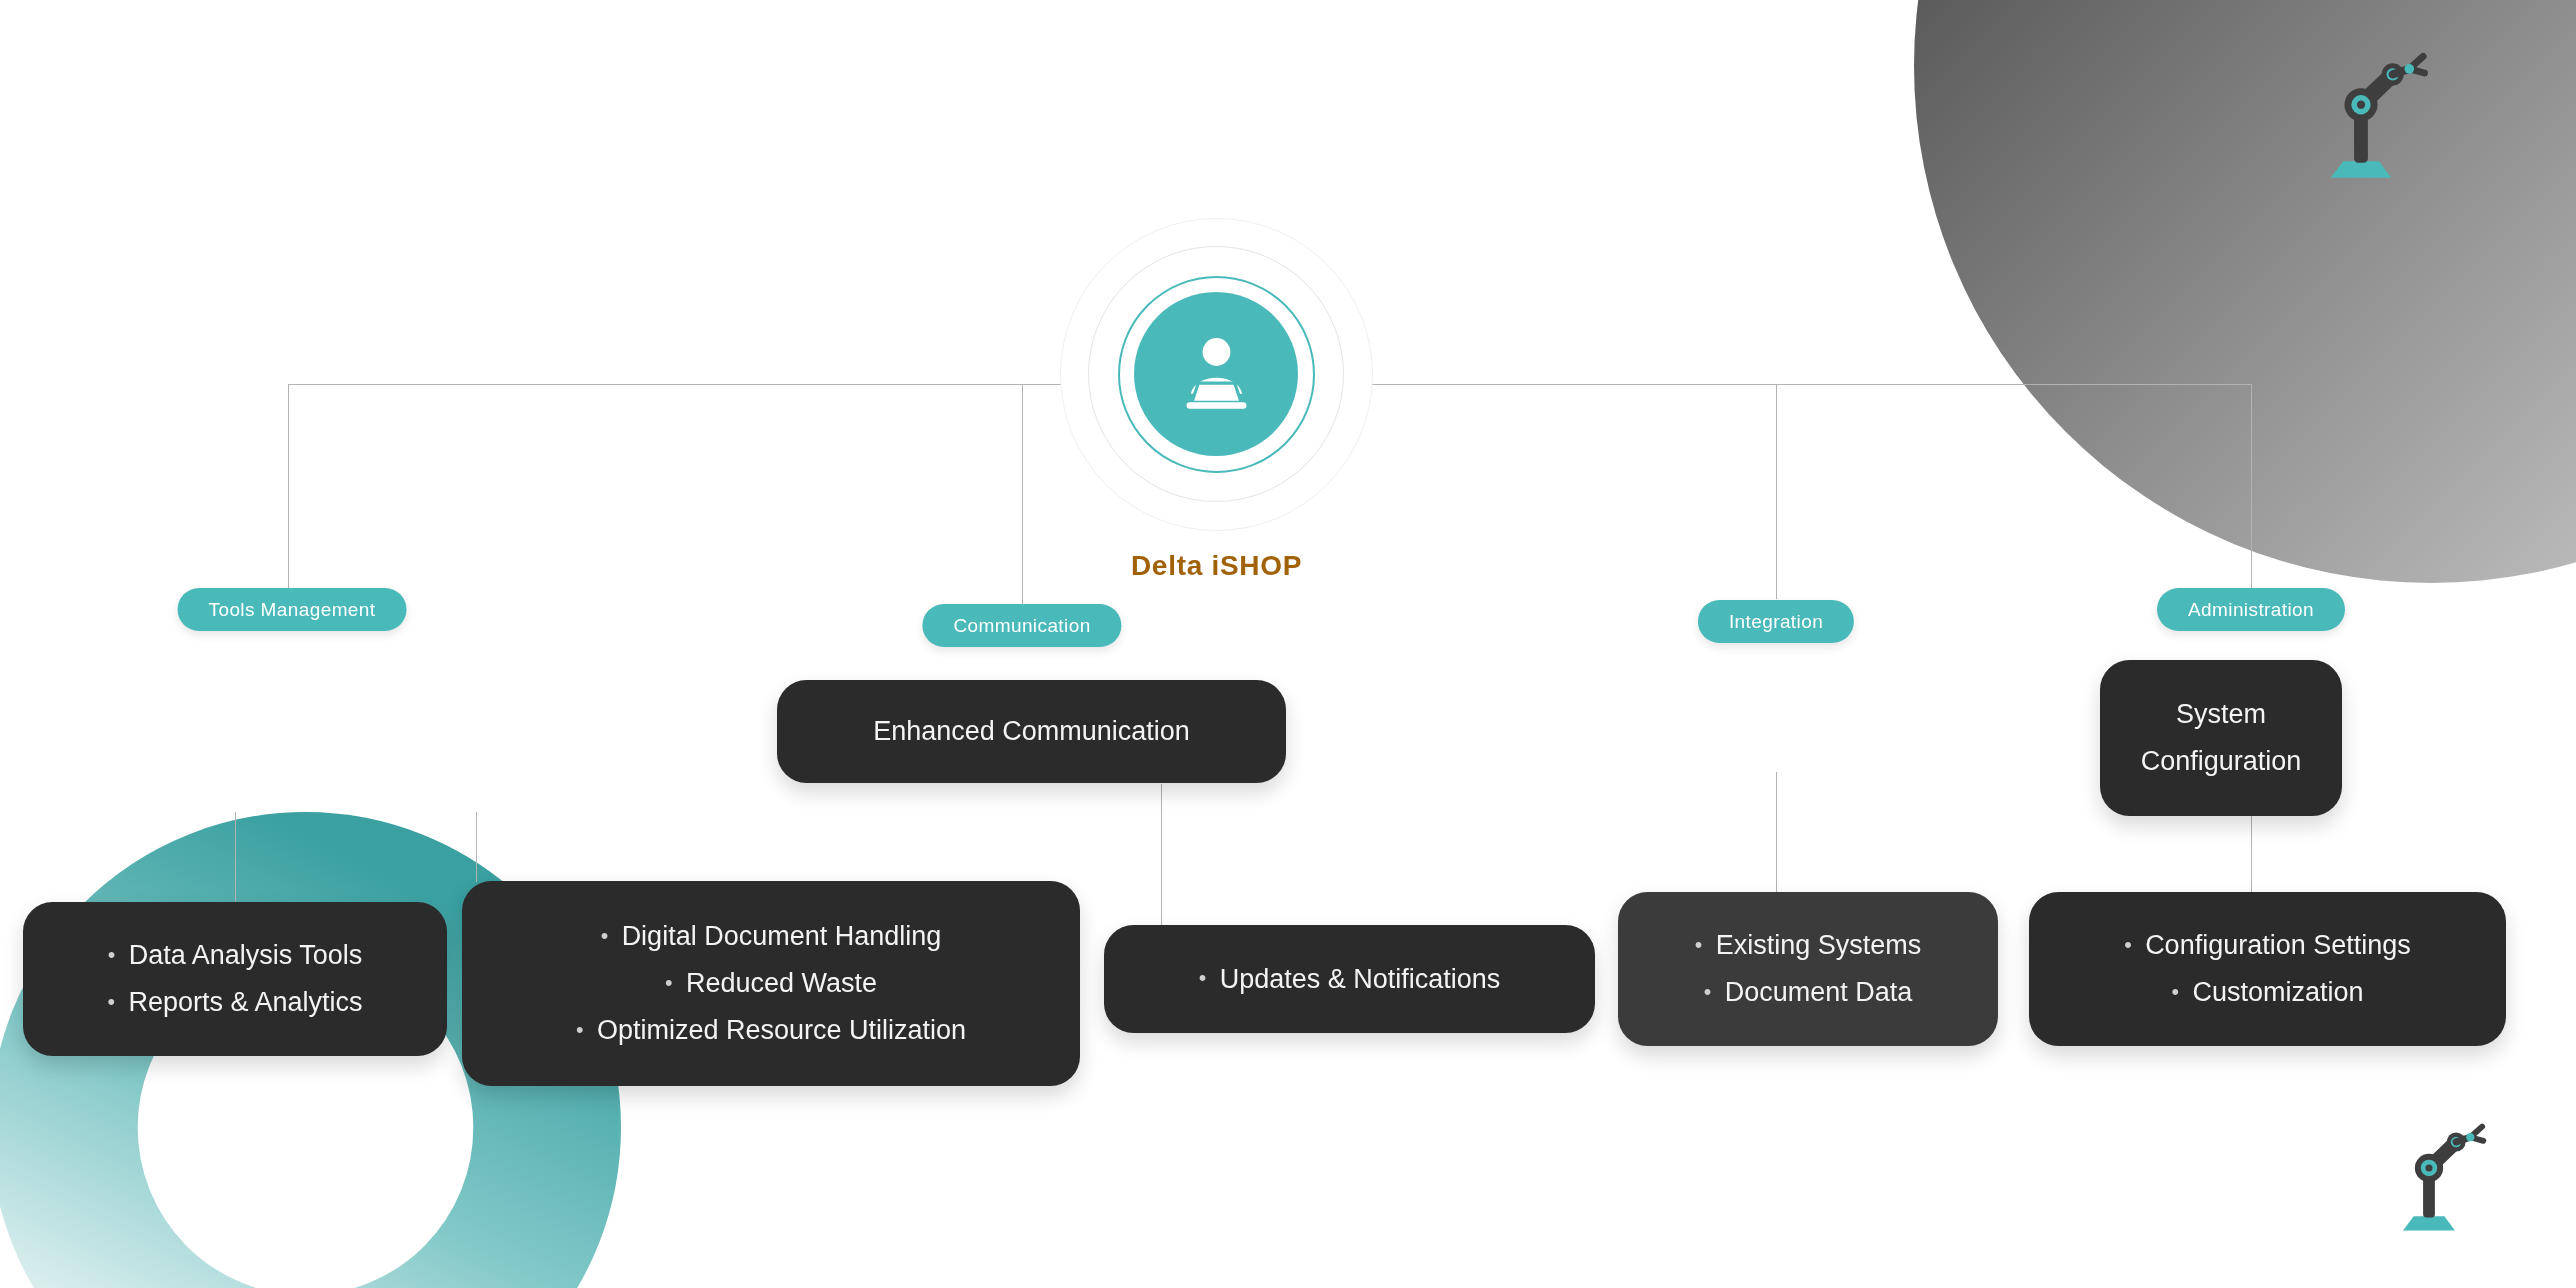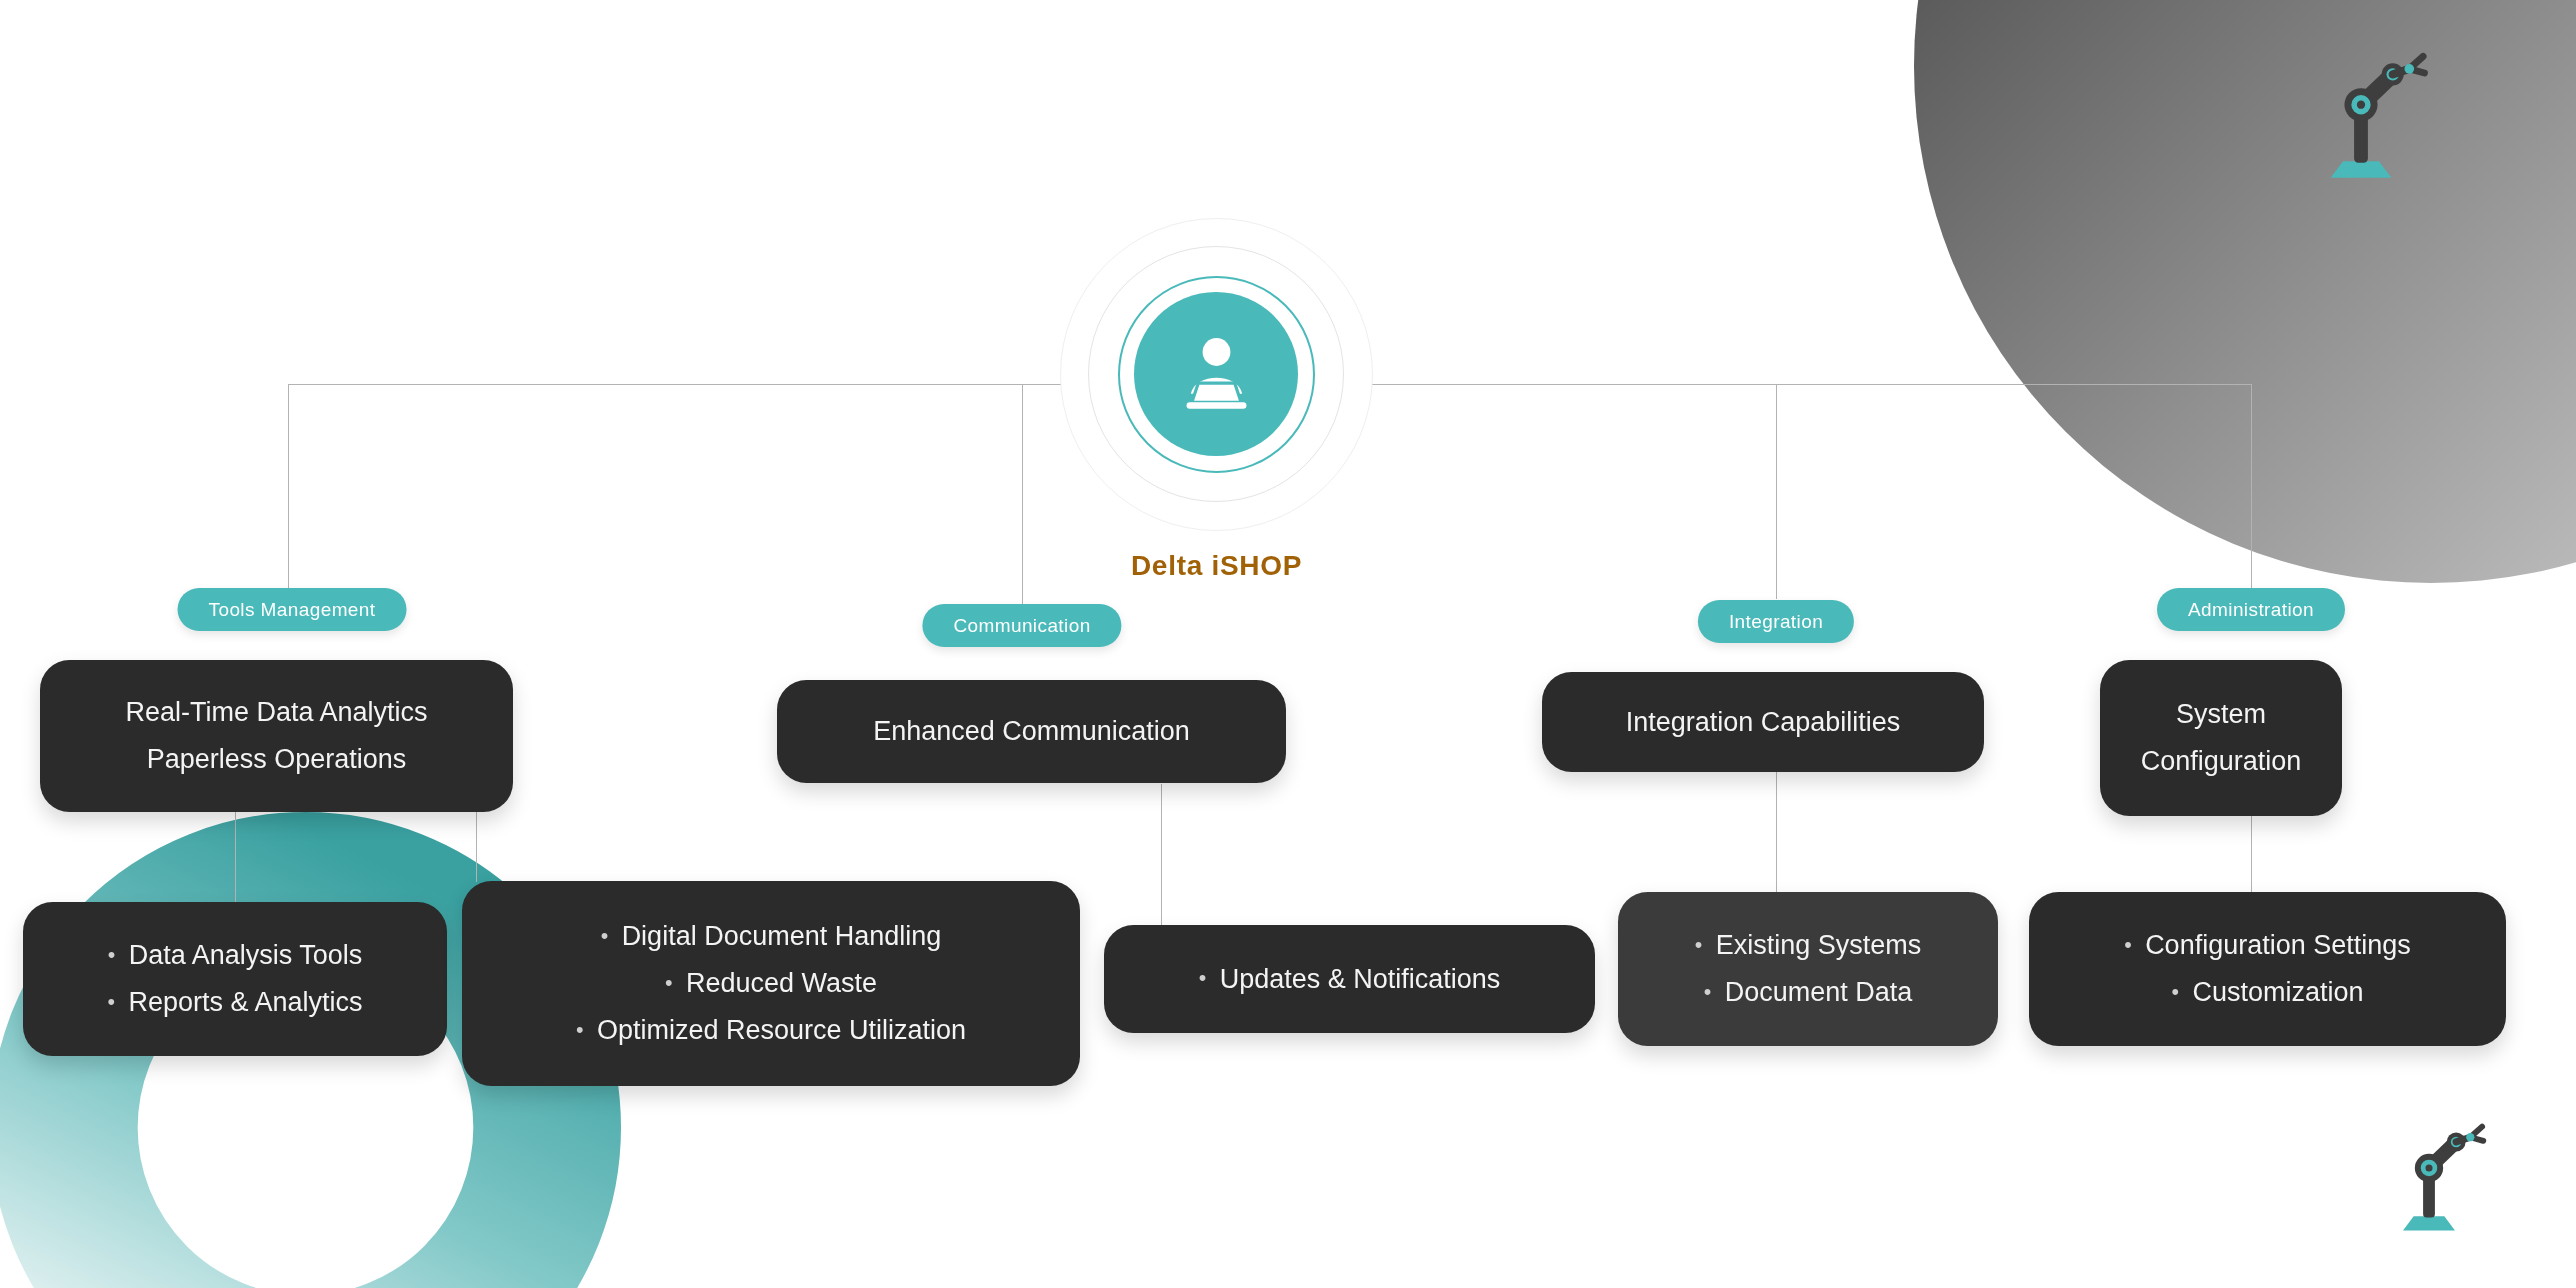--- a/index.html
+++ b/index.html
@@ -135,32 +135,25 @@
       <rect x="22" y="76" width="56" height="6" rx="3" fill="#ffffff"></rect>
     </svg>
   </div>
   <div class="root-label" style="left:1049px; top:550px; width:335px;">Delta iSHOP</div>
 
   <div class="pill" style="left:292px; top:588px;">Tools Management</div>
   <div class="pill" style="left:1022px; top:604px;">Communication</div>
   <div class="pill" style="left:1776px; top:600px;text-align:center;">Integration</div>
   <div class="pill" style="left:2251px; top:588px;">Administration</div>
 
-  <div class="box" style="left:40px; top:660px; width:473px; height:152px;">
-    <div class="box-line">Real-Time Data Analytics</div>
-    <div class="box-line">Paperless Operations</div>
-  </div>
 
   <div class="box" style="left:777px; top:680px; width:509px; height:103px;">
     <div class="box-line">Enhanced Communication</div>
   </div>
 
-  <div class="box" style="left:1542px; top:672px; width:442px; height:100px;">
-    <div class="box-line">Integration Capabilities</div>
-  </div>
 
   <div class="box" style="left:2100px; top:660px; width:242px; height:156px; padding:10.7px 34px;">
     <div class="box-line">System Configuration</div>
   </div>
 
   <div class="box" style="left:23px; top:902px; width:424px; height:154px;">
     <div class="bullet-row">
         <span class="bullet">•</span>
         <span>Data Analysis Tools</span>
       </div>

